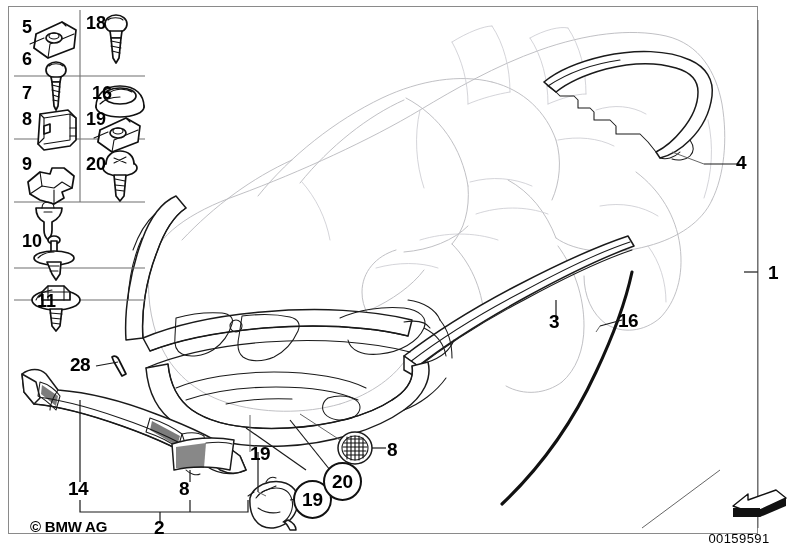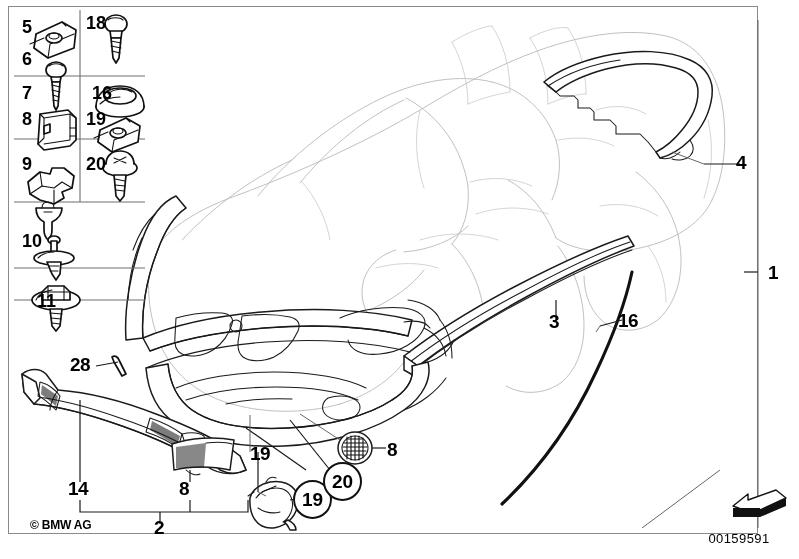--- a/index.html
+++ b/index.html
@@ -27,21 +27,21 @@
   .tblline{stroke:#6f6f6f;stroke-width:1.1;fill:none;}
 
   
   .num{position:absolute;font-weight:bold;font-size:19px;line-height:1;
        letter-spacing:-.5px;color:#000;white-space:nowrap;}
   .tnum{position:absolute;font-weight:bold;font-size:18px;line-height:1;color:#000;}
   .callout{position:absolute;width:39px;height:39px;border:2px solid #111;border-radius:50%;
            background:#fff;display:flex;align-items:center;justify-content:center;
            font-weight:bold;font-size:19px;box-sizing:border-box;}
 
-  .bmw{position:absolute;left:30px;top:518px;font-weight:bold;font-size:12px;
+  .bmw{position:absolute;left:30px;top:518px;font-weight:bold;font-size:15px;
        letter-spacing:-.2px;white-space:nowrap;}
   .docid{position:absolute;left:739px;top:531px;font-size:13px;letter-spacing:.4px;
          white-space:nowrap;text-align:right;transform:translateX(-50%);}
 </style>
 </head>
 <body>
 
 <div id="stage">
 
   <div class="frame"></div>

